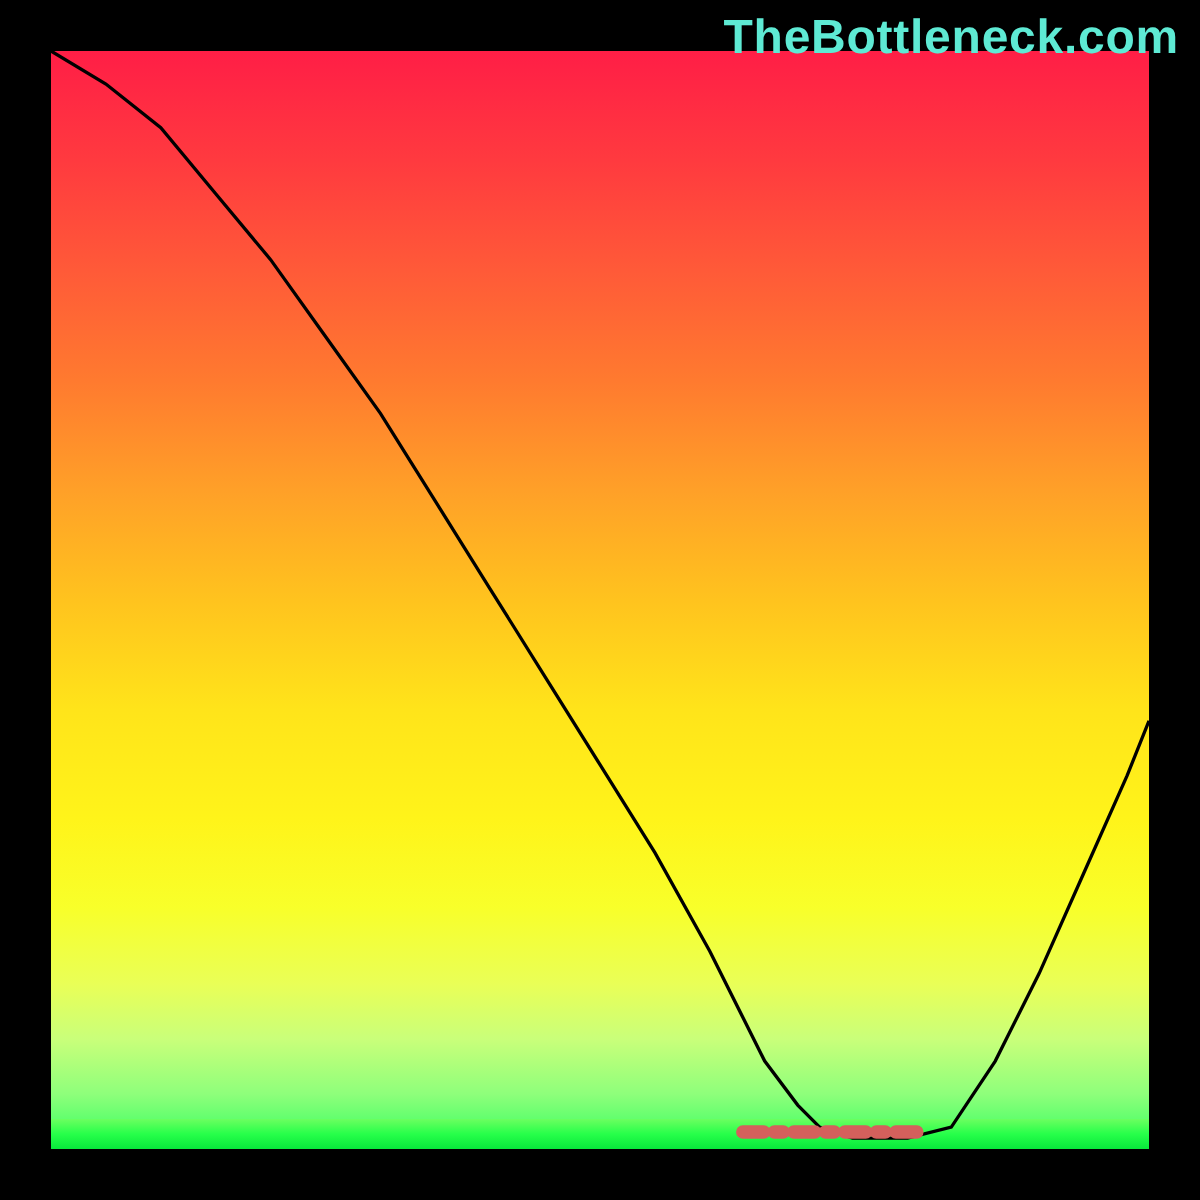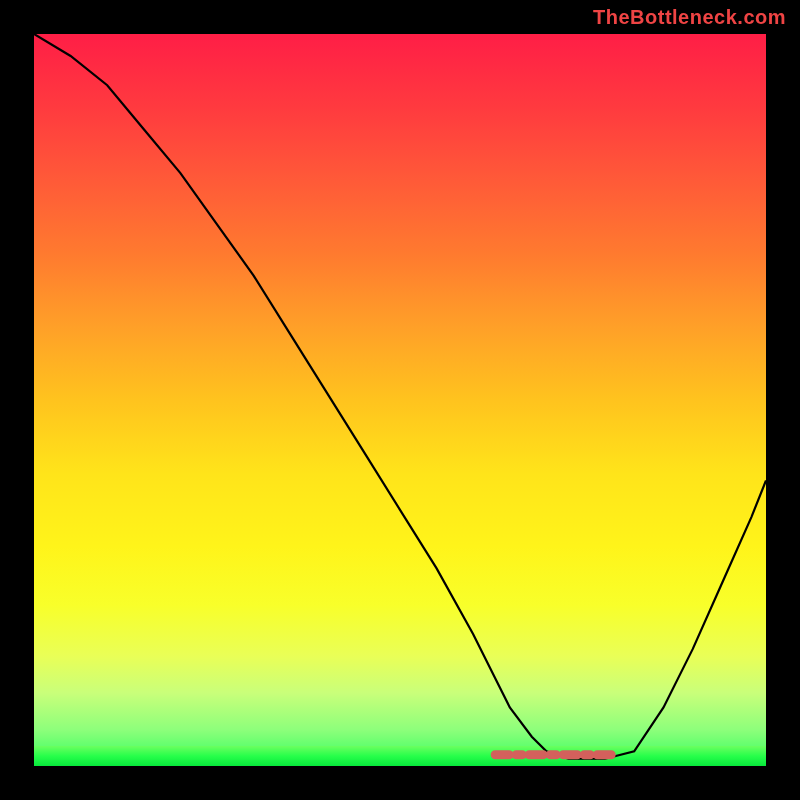--- a/index.html
+++ b/index.html
@@ -14,22 +14,22 @@
   .frame {
     position: relative;
     width: 800px;
     height: 800px;
     background: #000;
   }
   .watermark {
     position: absolute;
     top: 6px;
     right: 14px;
-    color: #ef4444;
-    font-size: 20px;
+    color: #5eead4;
+    font-size: 32px;
     font-weight: bold;
     letter-spacing: 0.5px;
     z-index: 5;
   }
   .plot-area {
     position: absolute;
     left: 34px;
     top: 34px;
     width: 732px;
     height: 732px;

